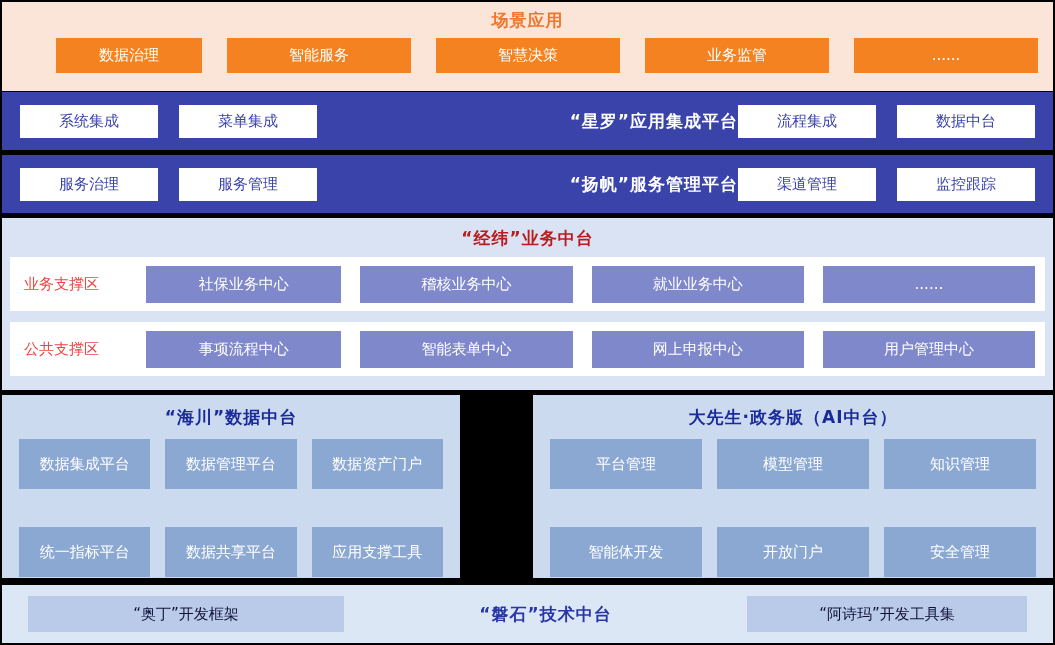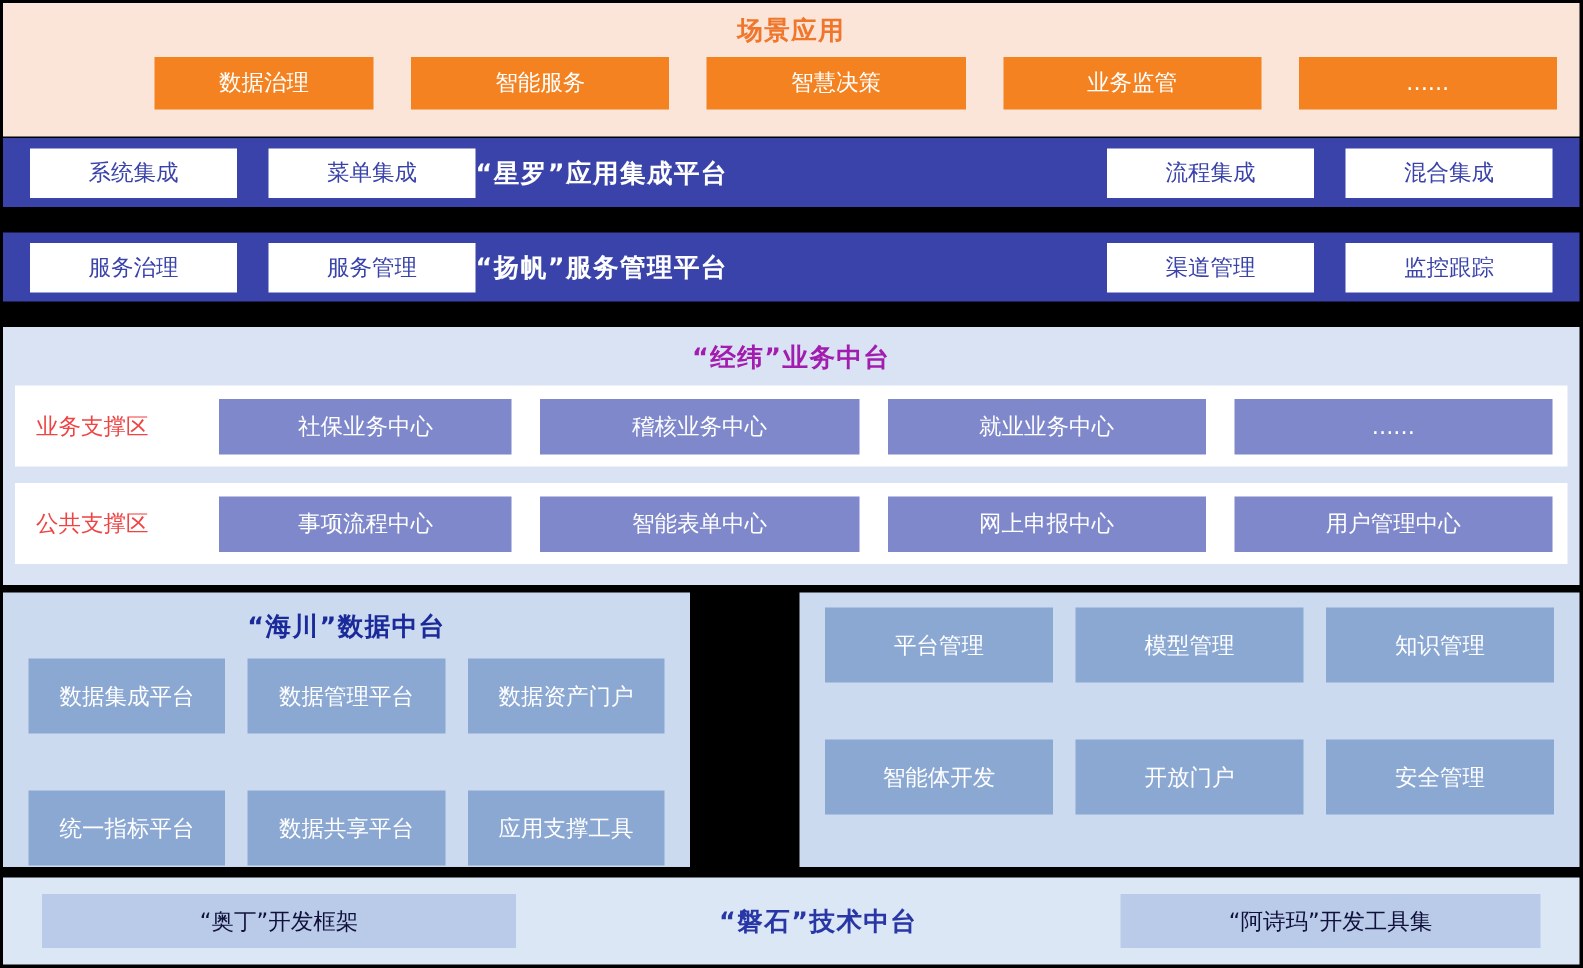--- a/index.html
+++ b/index.html
@@ -9,46 +9,46 @@
     overflow:hidden;
   }
   .sec{position:absolute;box-sizing:border-box;}
 
   
   .sec-scene{top:2px;left:2px;right:2px;height:89px;background:#fbe5d9;}
   .sec-scene .sec-title{
     text-align:center;color:#f0762b;font-weight:bold;font-size:17px;
     padding-top:7px;letter-spacing:1px;
   }
-  .scene-btns{display:flex;gap:25px;padding:6px 15px 12px 54px;margin-left:47px;}
+  .scene-btns{display:flex;gap:25px;padding:6px 15px 12px 54px;}
   .scene-btns .blk{
     flex:1;height:35px;line-height:35px;background:#f58220;color:#fff;
     text-align:center;font-size:15px;
   }
   .scene-btns .blk:nth-child(1){flex:0 0 146px;}
 
   
-  .bar{left:2px;right:2px;height:46px;background:#3a43aa;
+  .bar{left:2px;right:2px;height:58px;background:#3a43aa;
        display:flex;align-items:center;padding:0 18px;box-sizing:border-box;}
   .bar-xingluo{top:92px;}
   .bar-yangfan{top:155px;}
   .bar .wblk{
     width:138px;height:33px;line-height:33px;background:#fff;color:#3a43aa;
     text-align:center;font-size:15px;flex:0 0 auto;
   }
   .bar .wblk + .wblk{margin-left:21px;}
   .bar .bar-title{
-    flex:1;text-align:left;color:#fff;font-weight:bold;font-size:17px;
+    flex:1;text-align:right;color:#fff;font-weight:bold;font-size:17px;
     letter-spacing:1px;
   }
 
   
   .sec-jingwei{top:218px;left:2px;right:2px;height:172px;background:#d9e3f3;}
   .sec-jingwei .sec-title{
-    text-align:center;color:#a21caf;font-weight:bold;font-size:17px;
+    text-align:center;color:#b91c1c;font-weight:bold;font-size:17px;
     padding-top:9px;letter-spacing:1px;
   }
   .jw-strip{
     margin:7px 8px 0 8px;background:#fff;display:flex;align-items:center;
     padding:8px 10px;box-sizing:border-box;height:54px;
   }
   .jw-strip + .jw-strip{margin-top:11px;}
   .jw-label{flex:0 0 122px;color:#ef4444;font-size:15px;padding-left:4px;}
   .jw-strip .blk{
     flex:1;height:37px;line-height:37px;background:#7f88cb;color:#fff;
@@ -100,21 +100,21 @@
     <div class="blk">业务监管</div>
     <div class="blk">......</div>
   </div>
 </div>
 
 <div class="sec bar bar-xingluo">
   <div class="wblk">系统集成</div>
   <div class="wblk">菜单集成</div>
   <div class="bar-title">“星罗”应用集成平台</div>
   <div class="wblk">流程集成</div>
-  <div class="wblk">混合集成</div>
+  <div class="wblk">数据中台</div>
 </div>
 
 <div class="sec bar bar-yangfan">
   <div class="wblk">服务治理</div>
   <div class="wblk">服务管理</div>
   <div class="bar-title">“扬帆”服务管理平台</div>
   <div class="wblk">渠道管理</div>
   <div class="wblk">监控跟踪</div>
 </div>
 
@@ -142,20 +142,21 @@
     <div class="blk">数据集成平台</div>
     <div class="blk">数据管理平台</div>
     <div class="blk">数据资产门户</div>
     <div class="blk">统一指标平台</div>
     <div class="blk">数据共享平台</div>
     <div class="blk">应用支撑工具</div>
   </div>
 </div>
 
 <div class="sec panel panel-ai">
+  <div class="sec-title">大先生·政务版（AI中台）</div>
   <div class="panel-grid">
     <div class="blk">平台管理</div>
     <div class="blk">模型管理</div>
     <div class="blk">知识管理</div>
     <div class="blk">智能体开发</div>
     <div class="blk">开放门户</div>
     <div class="blk">安全管理</div>
   </div>
 </div>
 

